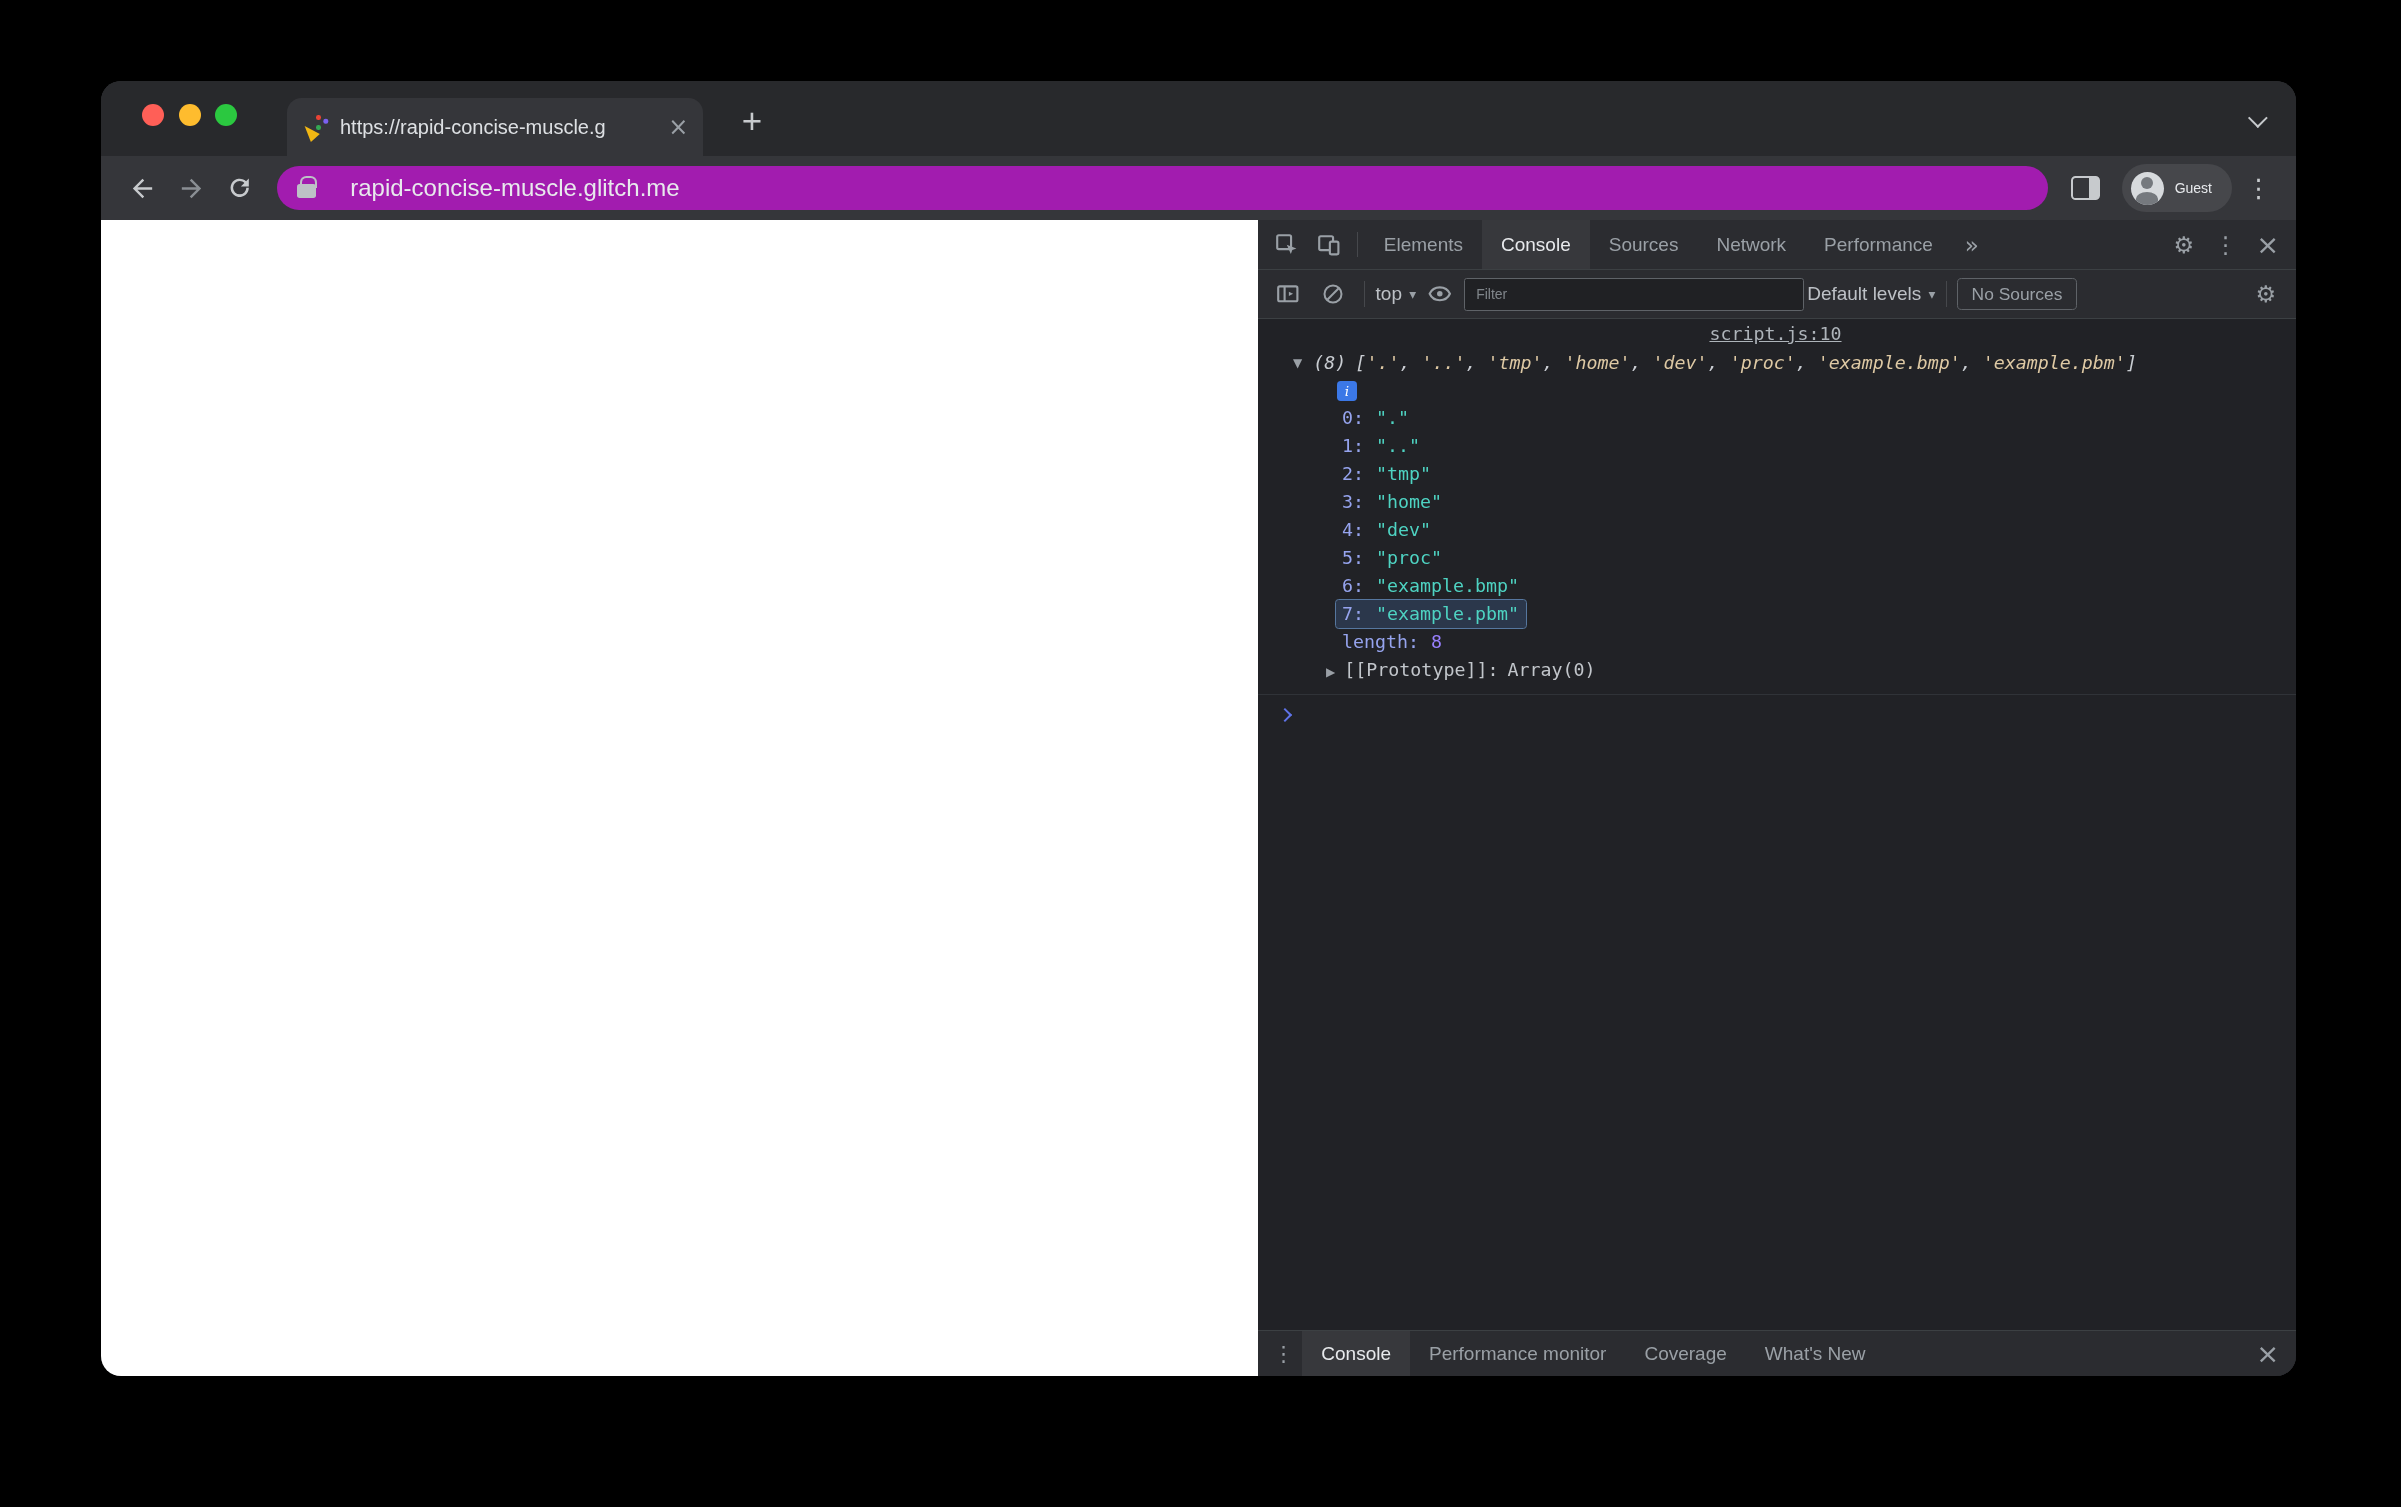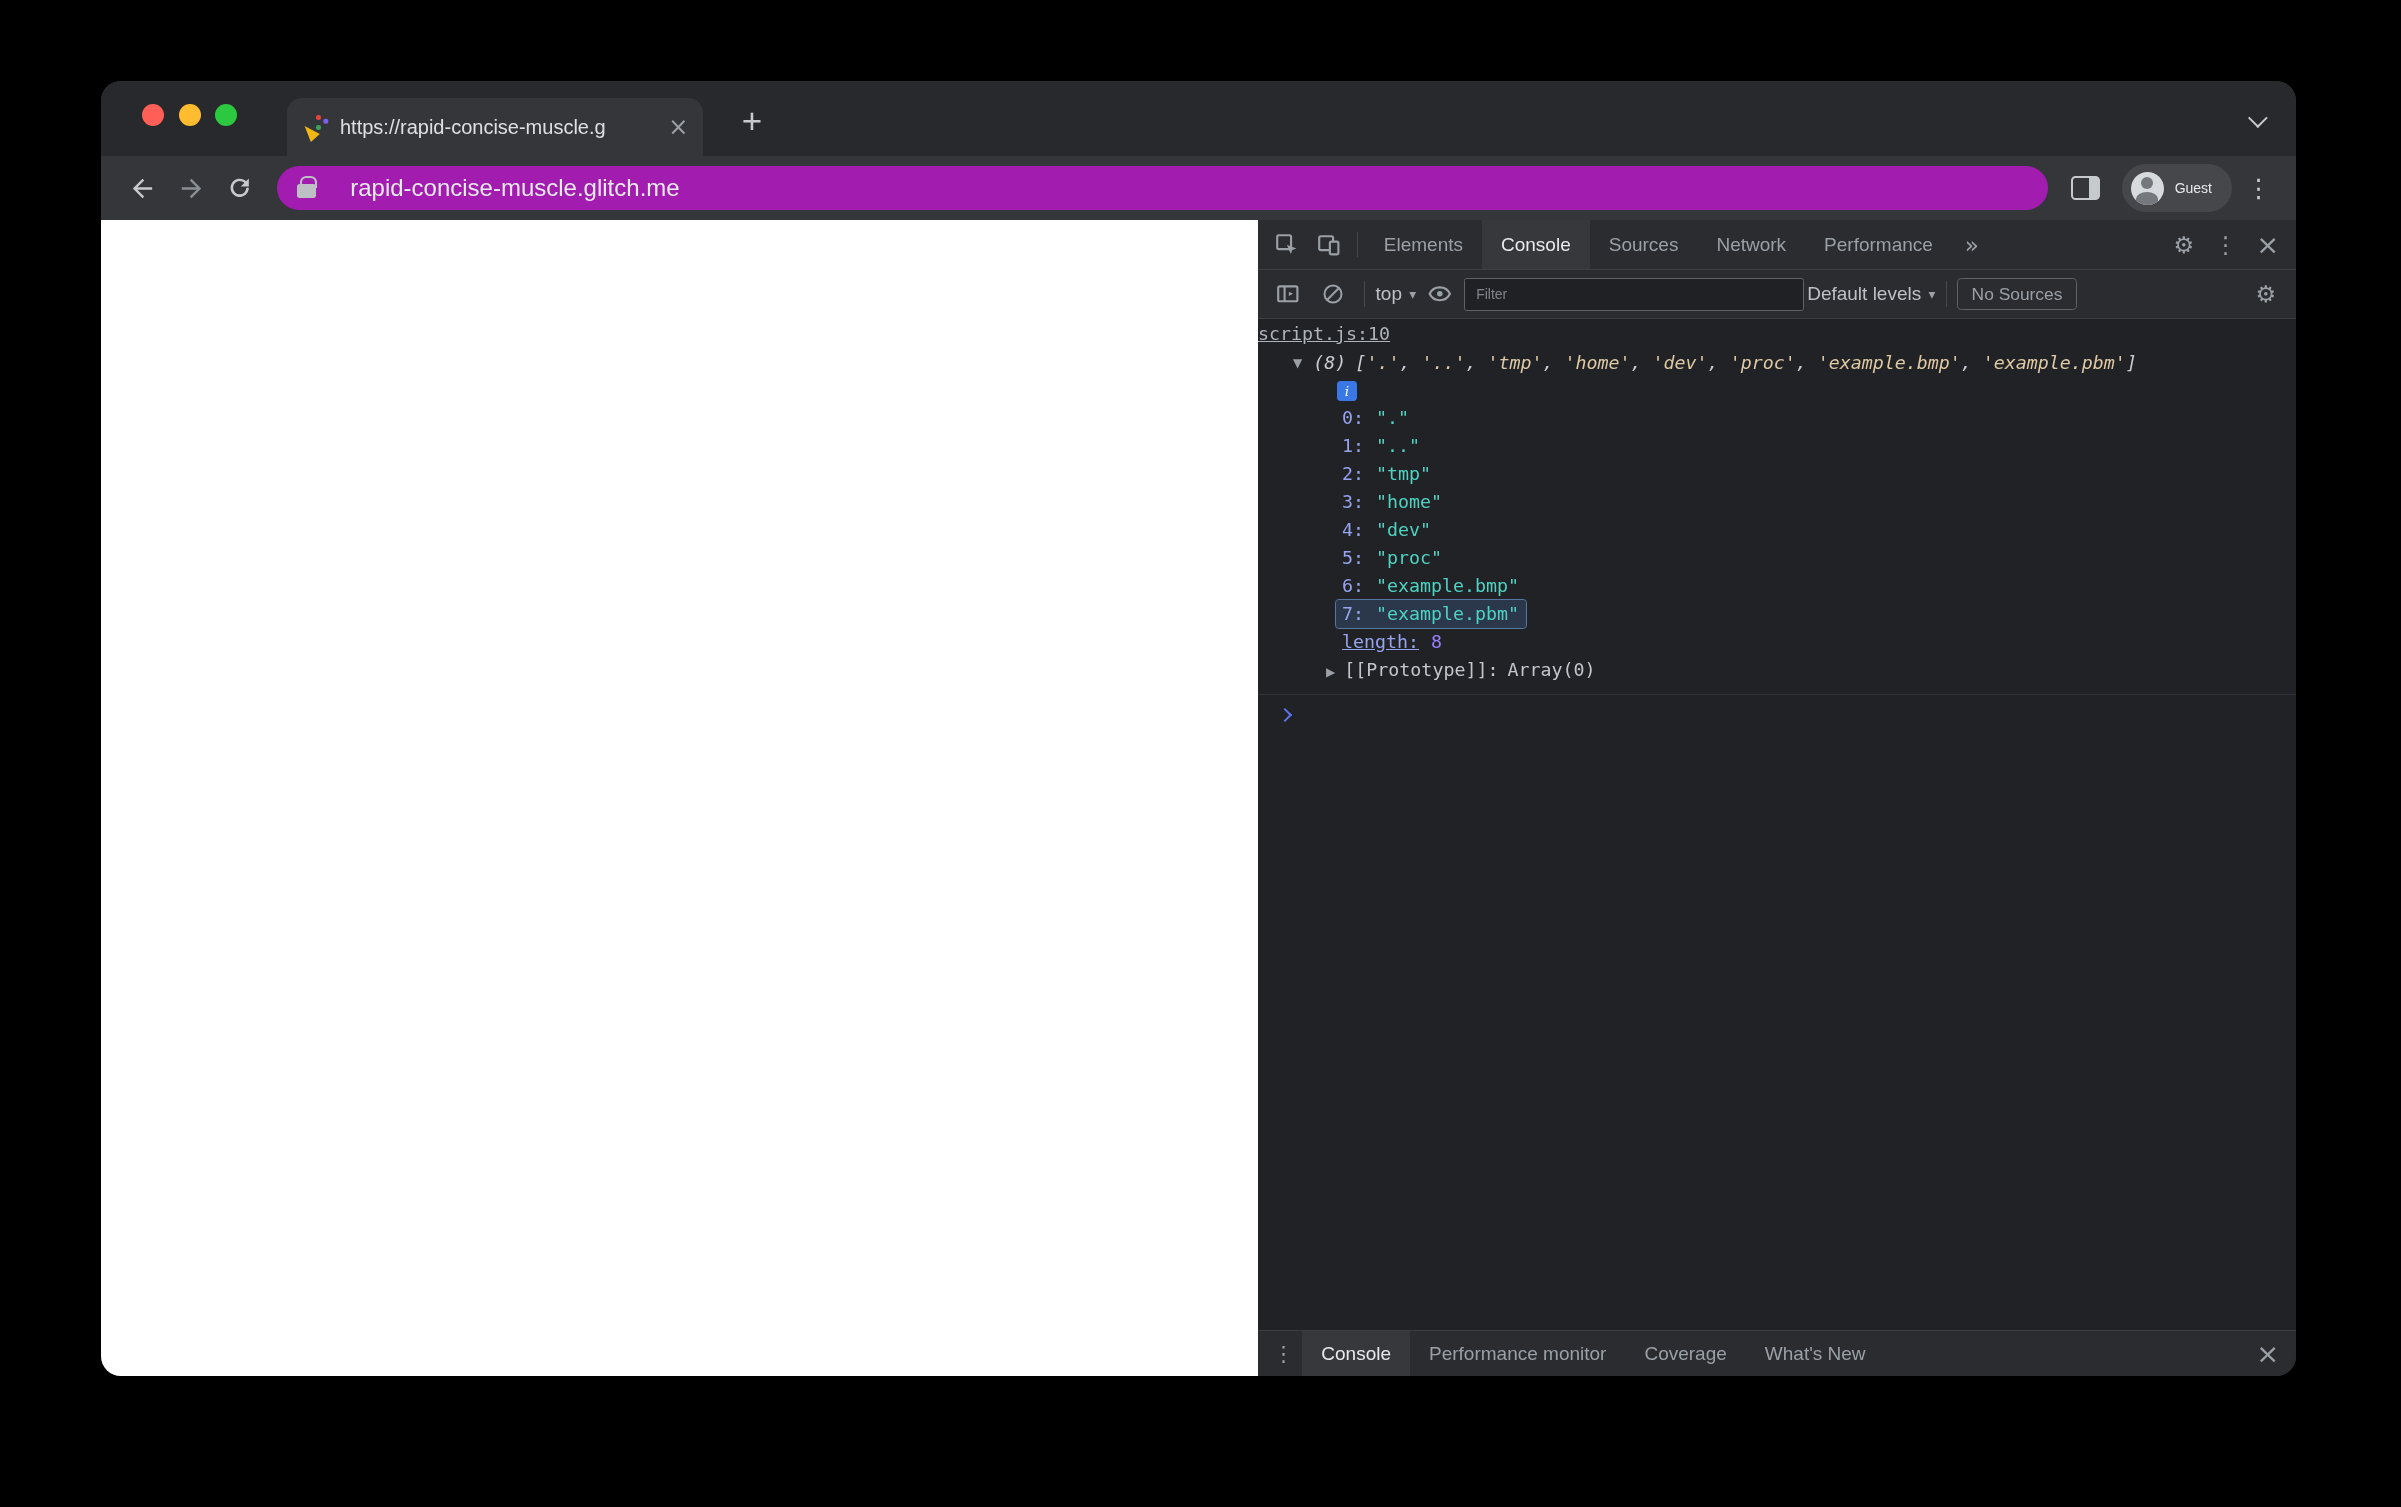--- a/index.html
+++ b/index.html
@@ -97,39 +97,39 @@
     color:#E8EAED; font-size:14px; padding:0 11px; font-family:"Liberation Sans",sans-serif; outline:none; }
   .filter-input::placeholder { color:#80868B; }
   .issues-chip { border:0.9px solid #5F6368; border-radius:4.6px; color:#9AA0A6; font-size:17.4px;
     padding:4.6px 13.7px; white-space:nowrap; }
 
   
   .dt-console { flex:1; font-family:"DejaVu Sans Mono", monospace; font-size:18.3px; color:#DEE1E4;
     overflow:hidden; padding-top:1.8px; }
   .console-msg { border-bottom:0.9px solid #303338; padding-bottom:7.3px; }
   .crow { min-height:28px; line-height:28px; white-space:nowrap; }
-  .link-row { text-align:left; padding-right:27px; height:25.6px; line-height:25.6px; }
+  .link-row { text-align:center; padding-right:27px; height:25.6px; line-height:25.6px;margin-left:24px; }
   .src-link { color:#AEB4BA; text-decoration:underline; }
   .preview-row { padding-left:35px; font-style:italic; }
   .tri { display:inline-block; font-style:normal; font-size:12px; color:#9AA0A6; margin-right:11px;
     vertical-align:1.8px; font-family:"DejaVu Sans",sans-serif; }
   .pv-count { color:#C9CDD2; margin-right:9.1px; }
   .pv-punct { color:#C9CDD2; }
   .pv-str { color:#DEC9A4; }
   .info-row { padding-left:79px; height:27.4px; display:flex; align-items:center; }
   .info-badge { width:20px; height:20px; border-radius:3.7px; background:#3B78E7; color:#FFFFFF;
     font-family:"DejaVu Serif", serif; font-style:italic; font-size:13.7px;
     display:flex; align-items:center; justify-content:center; }
   .item-row { padding-left:84px; }
   .item-box { display:inline-block; padding:0 6.4px; margin-left:-6.4px; border-radius:2.7px; }
   .idx { color:#96A4EE; margin-right:12px; }
   .val { color:#4ED3C2; }
   .item-row.highlighted .item-box { background:rgba(84,140,224,0.20); outline:0.9px solid #56779F; }
   .length-row { padding-left:84px; }
-  .len-label { color:#96A4EE; margin-right:12px;text-decoration:underline; }
+  .len-label { color:#96A4EE; margin-right:12px; }
   .len-val { color:#9980FF; }
   .proto-row { padding-left:68px; }
   .tri-closed { font-size:12px; color:#9AA0A6; margin-right:9.1px; font-family:"DejaVu Sans",sans-serif; }
   .proto-label { color:#C2C6CB; }
   .proto-val { color:#C2C6CB; margin-left:9.1px; }
   .prompt-row { display:flex; align-items:center; height:40px; padding-left:22px; }
   .prompt-chevron { width:10px; height:10px; border-top:2.7px solid #5F73E8; border-right:2.7px solid #5F73E8;
     transform:rotate(45deg); }
 
   

